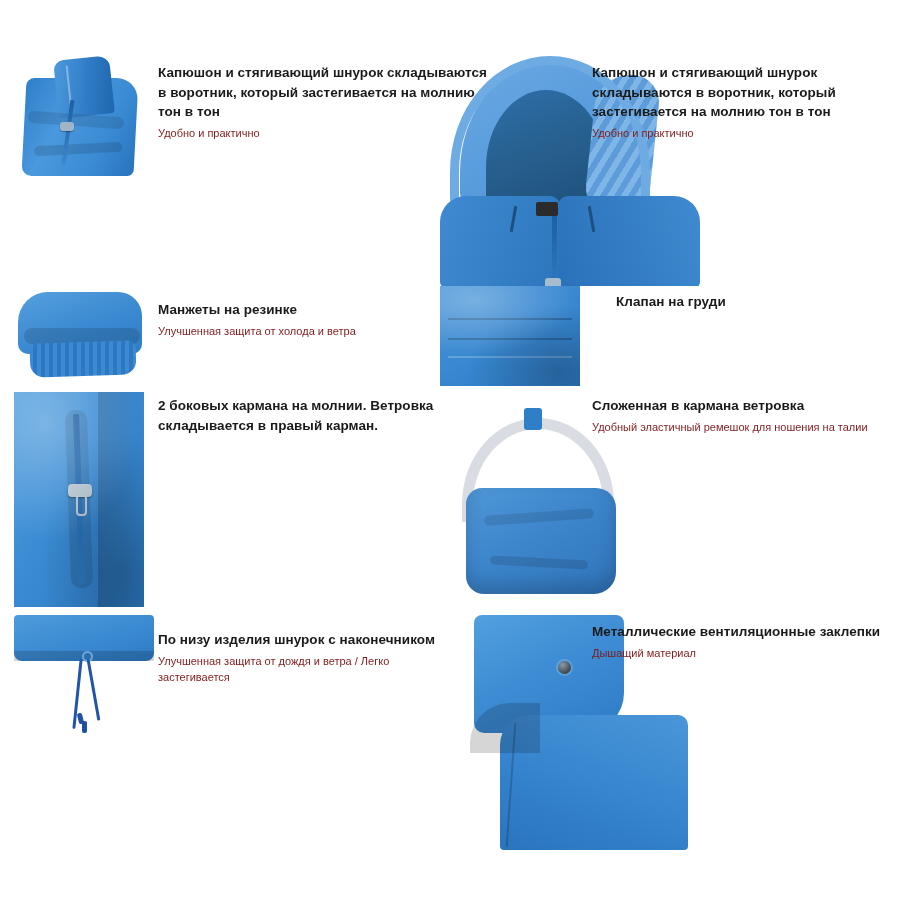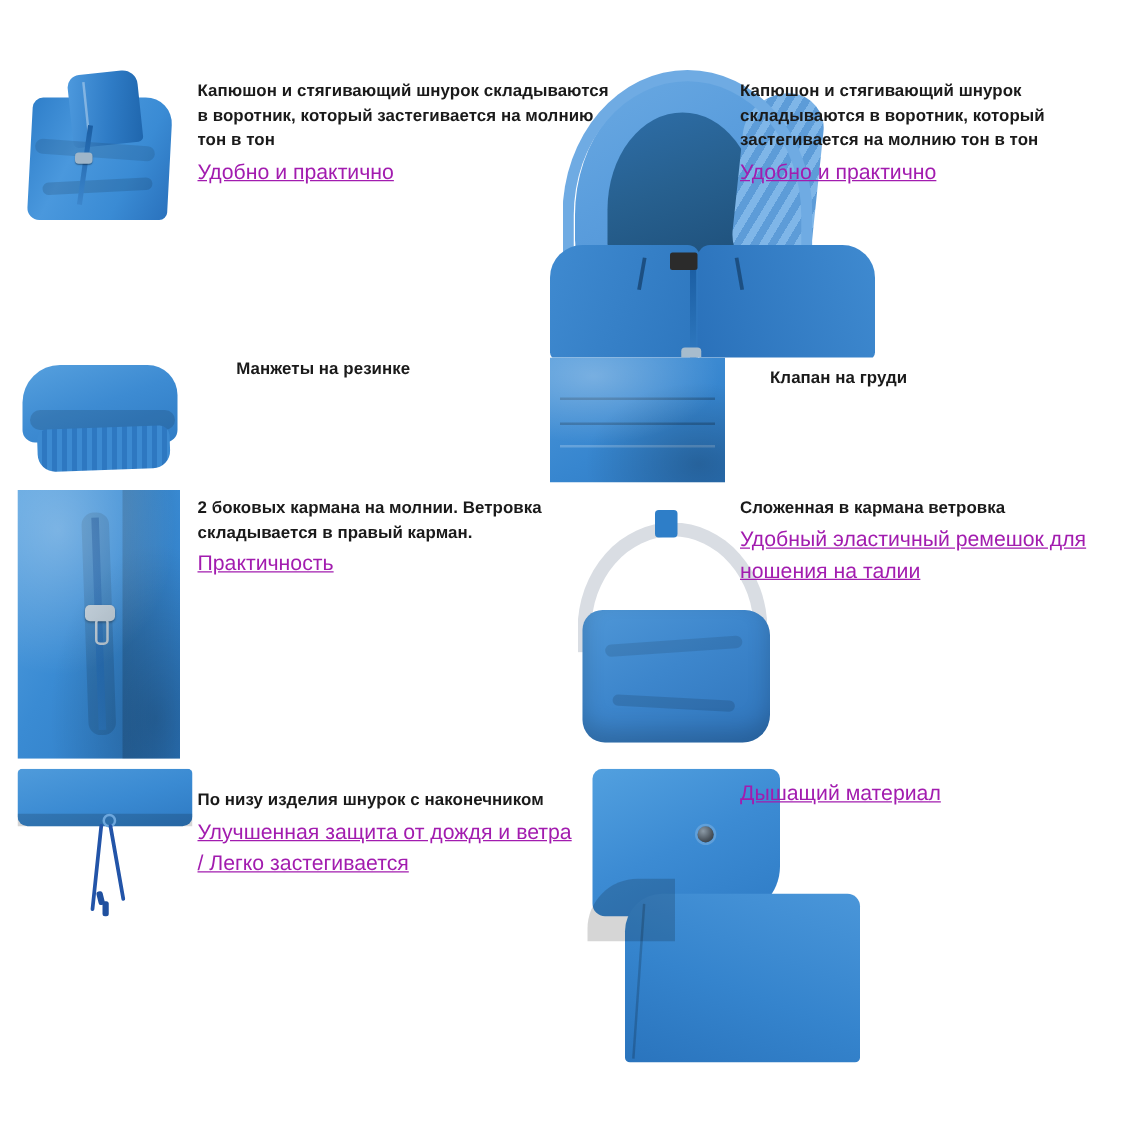--- a/index.html
+++ b/index.html
@@ -33,26 +33,25 @@
   }
   .f-title {
     font-size: 13.5px;
     font-weight: bold;
     color: #1a1a1a;
     line-height: 1.45;
     margin: 0 0 3px 0;
     letter-spacing: 0.05px;
   }
   .f-sub {
-    font-size: 17px;
+    font-size: 11px;
     font-weight: normal;
-    color: #a21caf;
+    color: #7f1d1d;
     line-height: 1.5;
     margin: 0;
-    text-decoration: underline;
   }
   .shade-soft {
     position: absolute;
     inset: 0;
     background:
       radial-gradient(120% 90% at 25% 15%, rgba(255,255,255,0.28), rgba(255,255,255,0) 60%),
       radial-gradient(100% 100% at 85% 85%, rgba(0,0,0,0.22), rgba(0,0,0,0) 65%);
     mix-blend-mode: normal;
   }
 
@@ -355,22 +354,23 @@
       <p class="f-sub">Удобно и практично</p>
     </div>
   </div>
 
   <div class="feature">
     <div class="img-box" id="img-cuff">
       <div class="cuff-sleeve"></div>
       <div class="cuff-shadow"></div>
       <div class="cuff-band"></div>
     </div>
-    <div class="txt-box" style="left:158px; top:285px; width:300px;margin-left:31px;">
+    <div class="txt-box" style="left:158px; top:300px; width:300px;">
       <p class="f-title">Манжеты на резинке</p>
+      <p class="f-sub">Улучшенная защита от холода и ветра</p>
     </div>
   </div>
 
   <div class="feature">
     <div class="img-box" id="img-chest">
       <div class="chest-base"></div>
       <div class="chest-seam1"></div>
       <div class="chest-seam2"></div>
       <div class="chest-seam3"></div>
       <div class="shade-soft"></div>
@@ -384,21 +384,20 @@
     <div class="img-box" id="img-pocket">
       <div class="pocket-base"></div>
       <div class="pocket-fold"></div>
       <div class="pocket-zip-edge"></div>
       <div class="pocket-zip"></div>
       <div class="pocket-slider"></div>
       <div class="shade-soft"></div>
     </div>
     <div class="txt-box" style="left:158px; top:396px; width:300px;">
       <p class="f-title">2 боковых кармана на молнии. Ветровка складывается в правый карман.</p>
-      <p class="f-sub">Практичность</p>
     </div>
   </div>
 
   <div class="feature">
     <div class="img-box" id="img-pouch">
       <div class="pouch-strap"></div>
       <div class="pouch-buckle"></div>
       <div class="pouch-body"></div>
       <div class="pouch-crease"></div>
       <div class="pouch-crease2"></div>
@@ -427,17 +426,18 @@
 
   <div class="feature">
     <div class="img-box" id="img-vent">
       <div class="vent-sleeve"></div>
       <div class="vent-body"></div>
       <div class="vent-armhole"></div>
       <div class="vent-seam"></div>
       <div class="vent-rivet"></div>
     </div>
     <div class="txt-box" style="left:592px; top:622px; width:290px;">
+      <p class="f-title">Металлические вентиляционные заклепки</p>
       <p class="f-sub">Дышащий материал</p>
     </div>
   </div>
 
 </div>
 
 </body></html>

